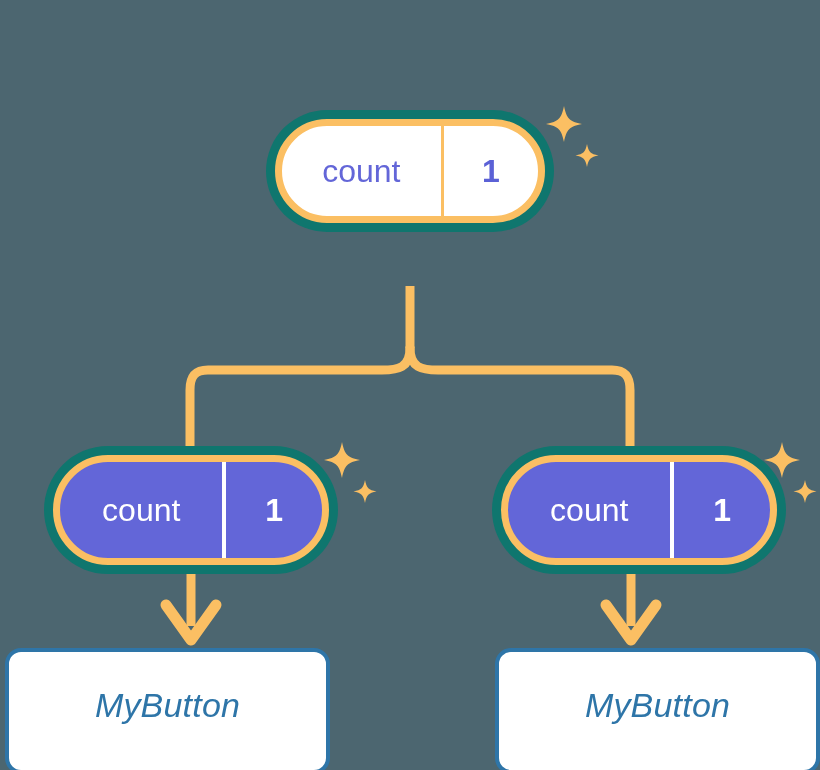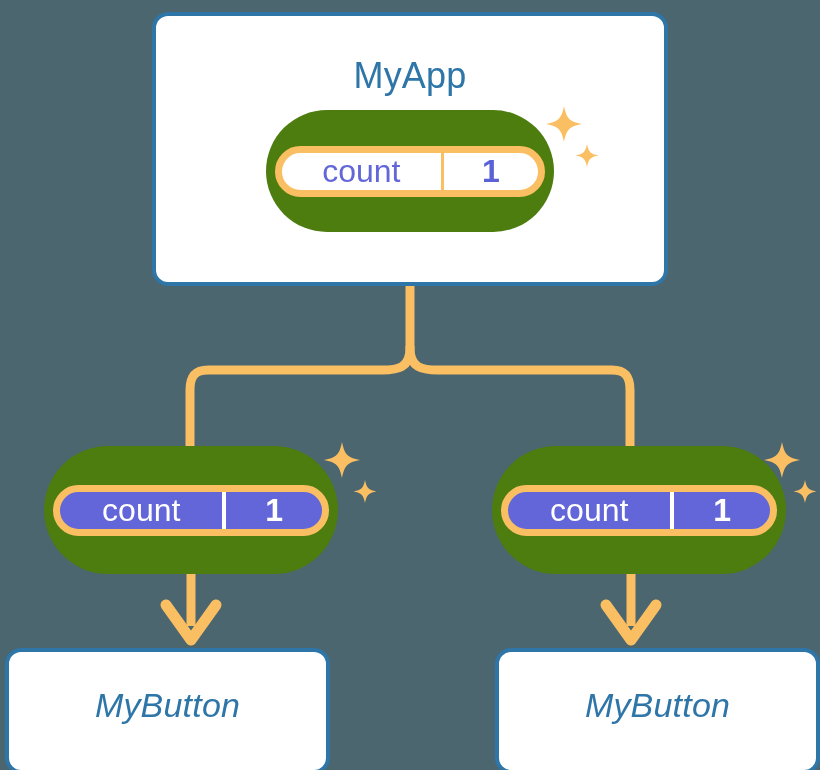--- a/index.html
+++ b/index.html
@@ -83,24 +83,23 @@
     font-size: 34px;
     font-style: italic;
   }
 
   
   .pill {
     position: absolute;
     box-sizing: border-box;
     border-radius: 999px;
     
-    background: #4d7c0f;
+    background: #0f766e;
     padding: 9px;
     display: flex;
-    align-items: center;
   }
   .pill-inner {
     flex: 1 1 auto;
     box-sizing: border-box;
     border-radius: 999px;
     border: 7px solid #fbbf63;
     display: flex;
     align-items: stretch;
     overflow: hidden;
   }
@@ -174,23 +173,20 @@
       <path d="M 191 572 L 191 626" fill="none" stroke="#fbbf63" stroke-width="9" stroke-linecap="butt"></path>
       <path d="M 166 605 L 191 640 L 216 605" fill="none" stroke="#fbbf63" stroke-width="11" stroke-linecap="round" stroke-linejoin="round"></path>
     </g>
 
     <g>
       <path d="M 631 572 L 631 626" fill="none" stroke="#fbbf63" stroke-width="9" stroke-linecap="butt"></path>
       <path d="M 606 605 L 631 640 L 656 605" fill="none" stroke="#fbbf63" stroke-width="11" stroke-linecap="round" stroke-linejoin="round"></path>
     </g>
   </svg>
 
-  <div class="comp-box" id="app-box">
-    <div class="comp-title" id="app-title">MyApp</div>
-  </div>
 
   <div class="pill pill-light" id="pill-app">
     <div class="pill-inner">
       <div class="pill-key">count</div>
       <div class="pill-val">1</div>
     </div>
   </div>
   <svg class="sparkles" id="sparkles-app" width="62" height="72" viewBox="0 0 62 72" xmlns="http://www.w3.org/2000/svg">
     <path d="M24 2 C26.5 14.5 29.5 17.5 42 20 C29.5 22.5 26.5 25.5 24 38 C21.5 25.5 18.5 22.5 6 20 C18.5 17.5 21.5 14.5 24 2 Z" fill="#fbbf63"></path>
     <path d="M47 40 C48.6 48 50.5 49.9 58.5 51.5 C50.5 53.1 48.6 55 47 63 C45.4 55 43.5 53.1 35.5 51.5 C43.5 49.9 45.4 48 47 40 Z" fill="#fbbf63"></path>

